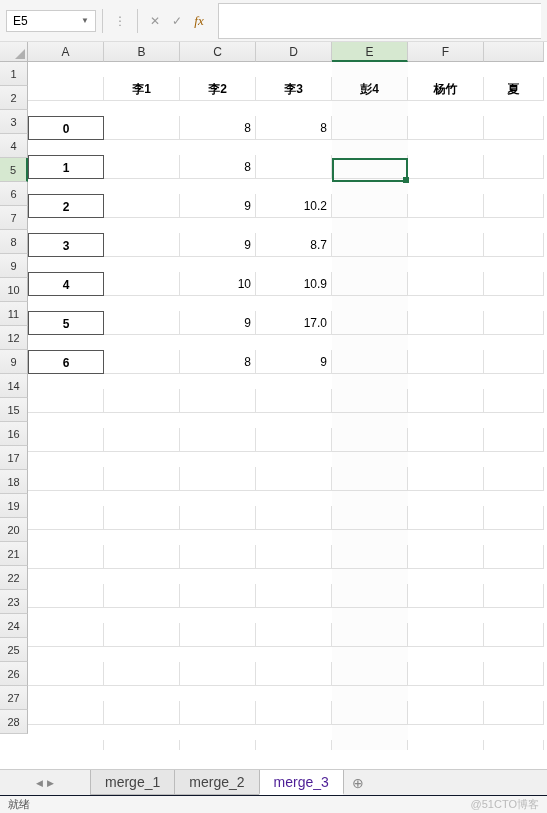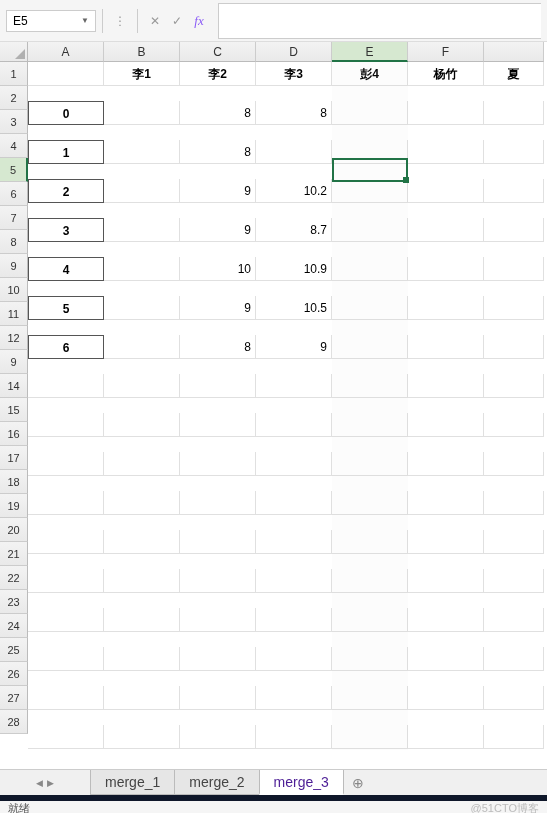--- a/index.html
+++ b/index.html
@@ -3,53 +3,53 @@
 <meta charset="utf-8">
 <style>
 * { box-sizing: border-box; margin: 0; padding: 0; }
 body { font-family: Arial, "Microsoft YaHei", sans-serif; font-size: 12px; background: #fff; width: 547px; height: 813px; overflow: hidden; position: relative; }
 
 .toolbar { height: 42px; background: #f5f5f5; display: flex; align-items: center; padding: 4px 6px; gap: 0; border-bottom: 1px solid #ddd; }
 .namebox { width: 90px; height: 22px; background: #fff; border: 1px solid #ccc; display: flex; align-items: center; padding: 0 6px; font-size: 12px; justify-content: space-between; }
 .namebox-drop { font-size: 8px; color: #666; }
 .divider-v { width: 1px; height: 24px; background: #ccc; margin: 0 6px; }
 .tb-ico { width: 22px; height: 22px; display: flex; align-items: center; justify-content: center; color: #999; cursor: pointer; }
-.fx-label { font-style: italic; font-family: Georgia, serif; font-size: 13px; color: #8b5cf6; }
+.fx-label { font-style: italic; font-family: Georgia, serif; font-size: 13px; color: #a16207; }
 .formula-preview { flex: 1; height: 36px; margin-left: 8px; background: #fff; border: 1px solid #ccc; border-right: none; }
 
 .grid-wrap { position: relative; height: 708px; overflow: hidden; background: #fff; }
 .corner { position: absolute; top: 0; left: 0; width: 28px; height: 20px; background: linear-gradient(#f3f3f3,#e9e9e9); border-right: 1px solid #bbb; border-bottom: 1px solid #bbb; }
 .corner::after { content: ""; position: absolute; right: 2px; bottom: 2px; width: 0; height: 0; border-style: solid; border-width: 0 0 10px 10px; border-color: transparent transparent #b0b0b0 transparent; }
 
 .col-headers { position: absolute; top: 0; left: 28px; right: 0; height: 20px; display: flex; }
 .colh { width: 76px; background: linear-gradient(#f3f3f3,#e9e9e9); border-right: 1px solid #ccc; border-bottom: 1px solid #bbb; text-align: center; line-height: 20px; color: #333; }
 .colh.sel { background: #d6e8d0; border-bottom: 2px solid #217346; }
 
 .row-headers { position: absolute; top: 20px; left: 0; width: 28px; }
 .rowh { height: 24px; background: linear-gradient(#f3f3f3,#e9e9e9); border-bottom: 1px solid #ccc; border-right: 1px solid #bbb; text-align: center; line-height: 24px; color: #333; font-size: 11px; }
 .rowh.sel { background: #d6e8d0; border-right: 2px solid #217346; }
 
 .cells { position: absolute; top: 20px; left: 28px; right: 0; }
-.row { display: flex; height: 39px; }
+.row { display: flex; height: 39px; align-items: flex-end; }
 .cell { width: 76px; height: 24px; border-right: 1px solid #e0e0e0; border-bottom: 1px solid #e0e0e0; padding: 0 4px; line-height: 24px; background: #fff; font-size: 12px; }
 .cell.hdr { font-weight: bold; text-align: center; }
 .cell.idx { font-weight: bold; text-align: center; border: 1px solid #555; }
 .cell.num { text-align: right; }
 .active-cell { position: absolute; border: 2px solid #217346; width: 76px; height: 24px; pointer-events: none; }
 .active-cell::after { content:""; position:absolute; right:-3px; bottom:-3px; width:6px; height:6px; background:#217346; }
 .col-highlight { position:absolute; top:0; width:76px; background: rgba(200,200,200,0.05); pointer-events:none; height:100%; }
 
 .tabs-bar { position: absolute; bottom: 18px; left: 0; right: 0; height: 26px; background: #f0f0f0; border-top: 1px solid #ccc; display: flex; align-items: stretch; }
 .tab-nav { width: 90px; display:flex; align-items:center; justify-content:center; gap:4px; color:#888;}
 .tab-nav span{font-size:9px;}
 .sheet-tab { padding: 0 14px; border: 1px solid #bbb; border-top: none; background: #e6e6e6; display: flex; align-items: center; font-size: 14px; color: #444; cursor:pointer; margin-right:-1px;}
 .sheet-tab.active { background: #fff; color: #4c1d95; border-bottom: 2px solid #fff; font-weight: 500;}
 .addtab { width:30px; display:flex; align-items:center; justify-content:center; color:#888; font-size:14px;}
 
-.status-bar { position: absolute; bottom: 0; left: 0; right: 0; height: 18px; background: #f5f5f5; border-top: 6px solid #0f172a; padding: 0 8px; font-size: 11px; color: #555; display:flex; align-items:flex-start; justify-content:space-between;}
+.status-bar { position: absolute; bottom: 0; left: 0; right: 0; height: 18px; background: #f5f5f5; border-top: 1px solid #0f172a; padding: 0 8px; font-size: 11px; color: #555; display:flex; align-items:center; justify-content:space-between;}
 .watermark { color:#bbb; font-size:11px;}
 </style>
 </head>
 <body>
 
 <div class="toolbar">
   <div class="namebox">
     <span>E5</span>
     <span class="namebox-drop">▼</span>
   </div>
@@ -164,21 +164,21 @@
           <div class="cell num">10</div>
           <div class="cell num">10.9</div>
           <div class="cell"></div>
           <div class="cell"></div>
           <div class="cell" style="width: 60px;"></div>
         </div>
         <div class="row">
           <div class="cell idx">5</div>
           <div class="cell num"></div>
           <div class="cell num">9</div>
-          <div class="cell num">10.5</div>
+          <div class="cell num">17.0</div>
           <div class="cell"></div>
           <div class="cell"></div>
           <div class="cell" style="width: 60px;"></div>
         </div>
         <div class="row">
           <div class="cell idx">6</div>
           <div class="cell num"></div>
           <div class="cell num">8</div>
           <div class="cell num">9</div>
           <div class="cell"></div>

